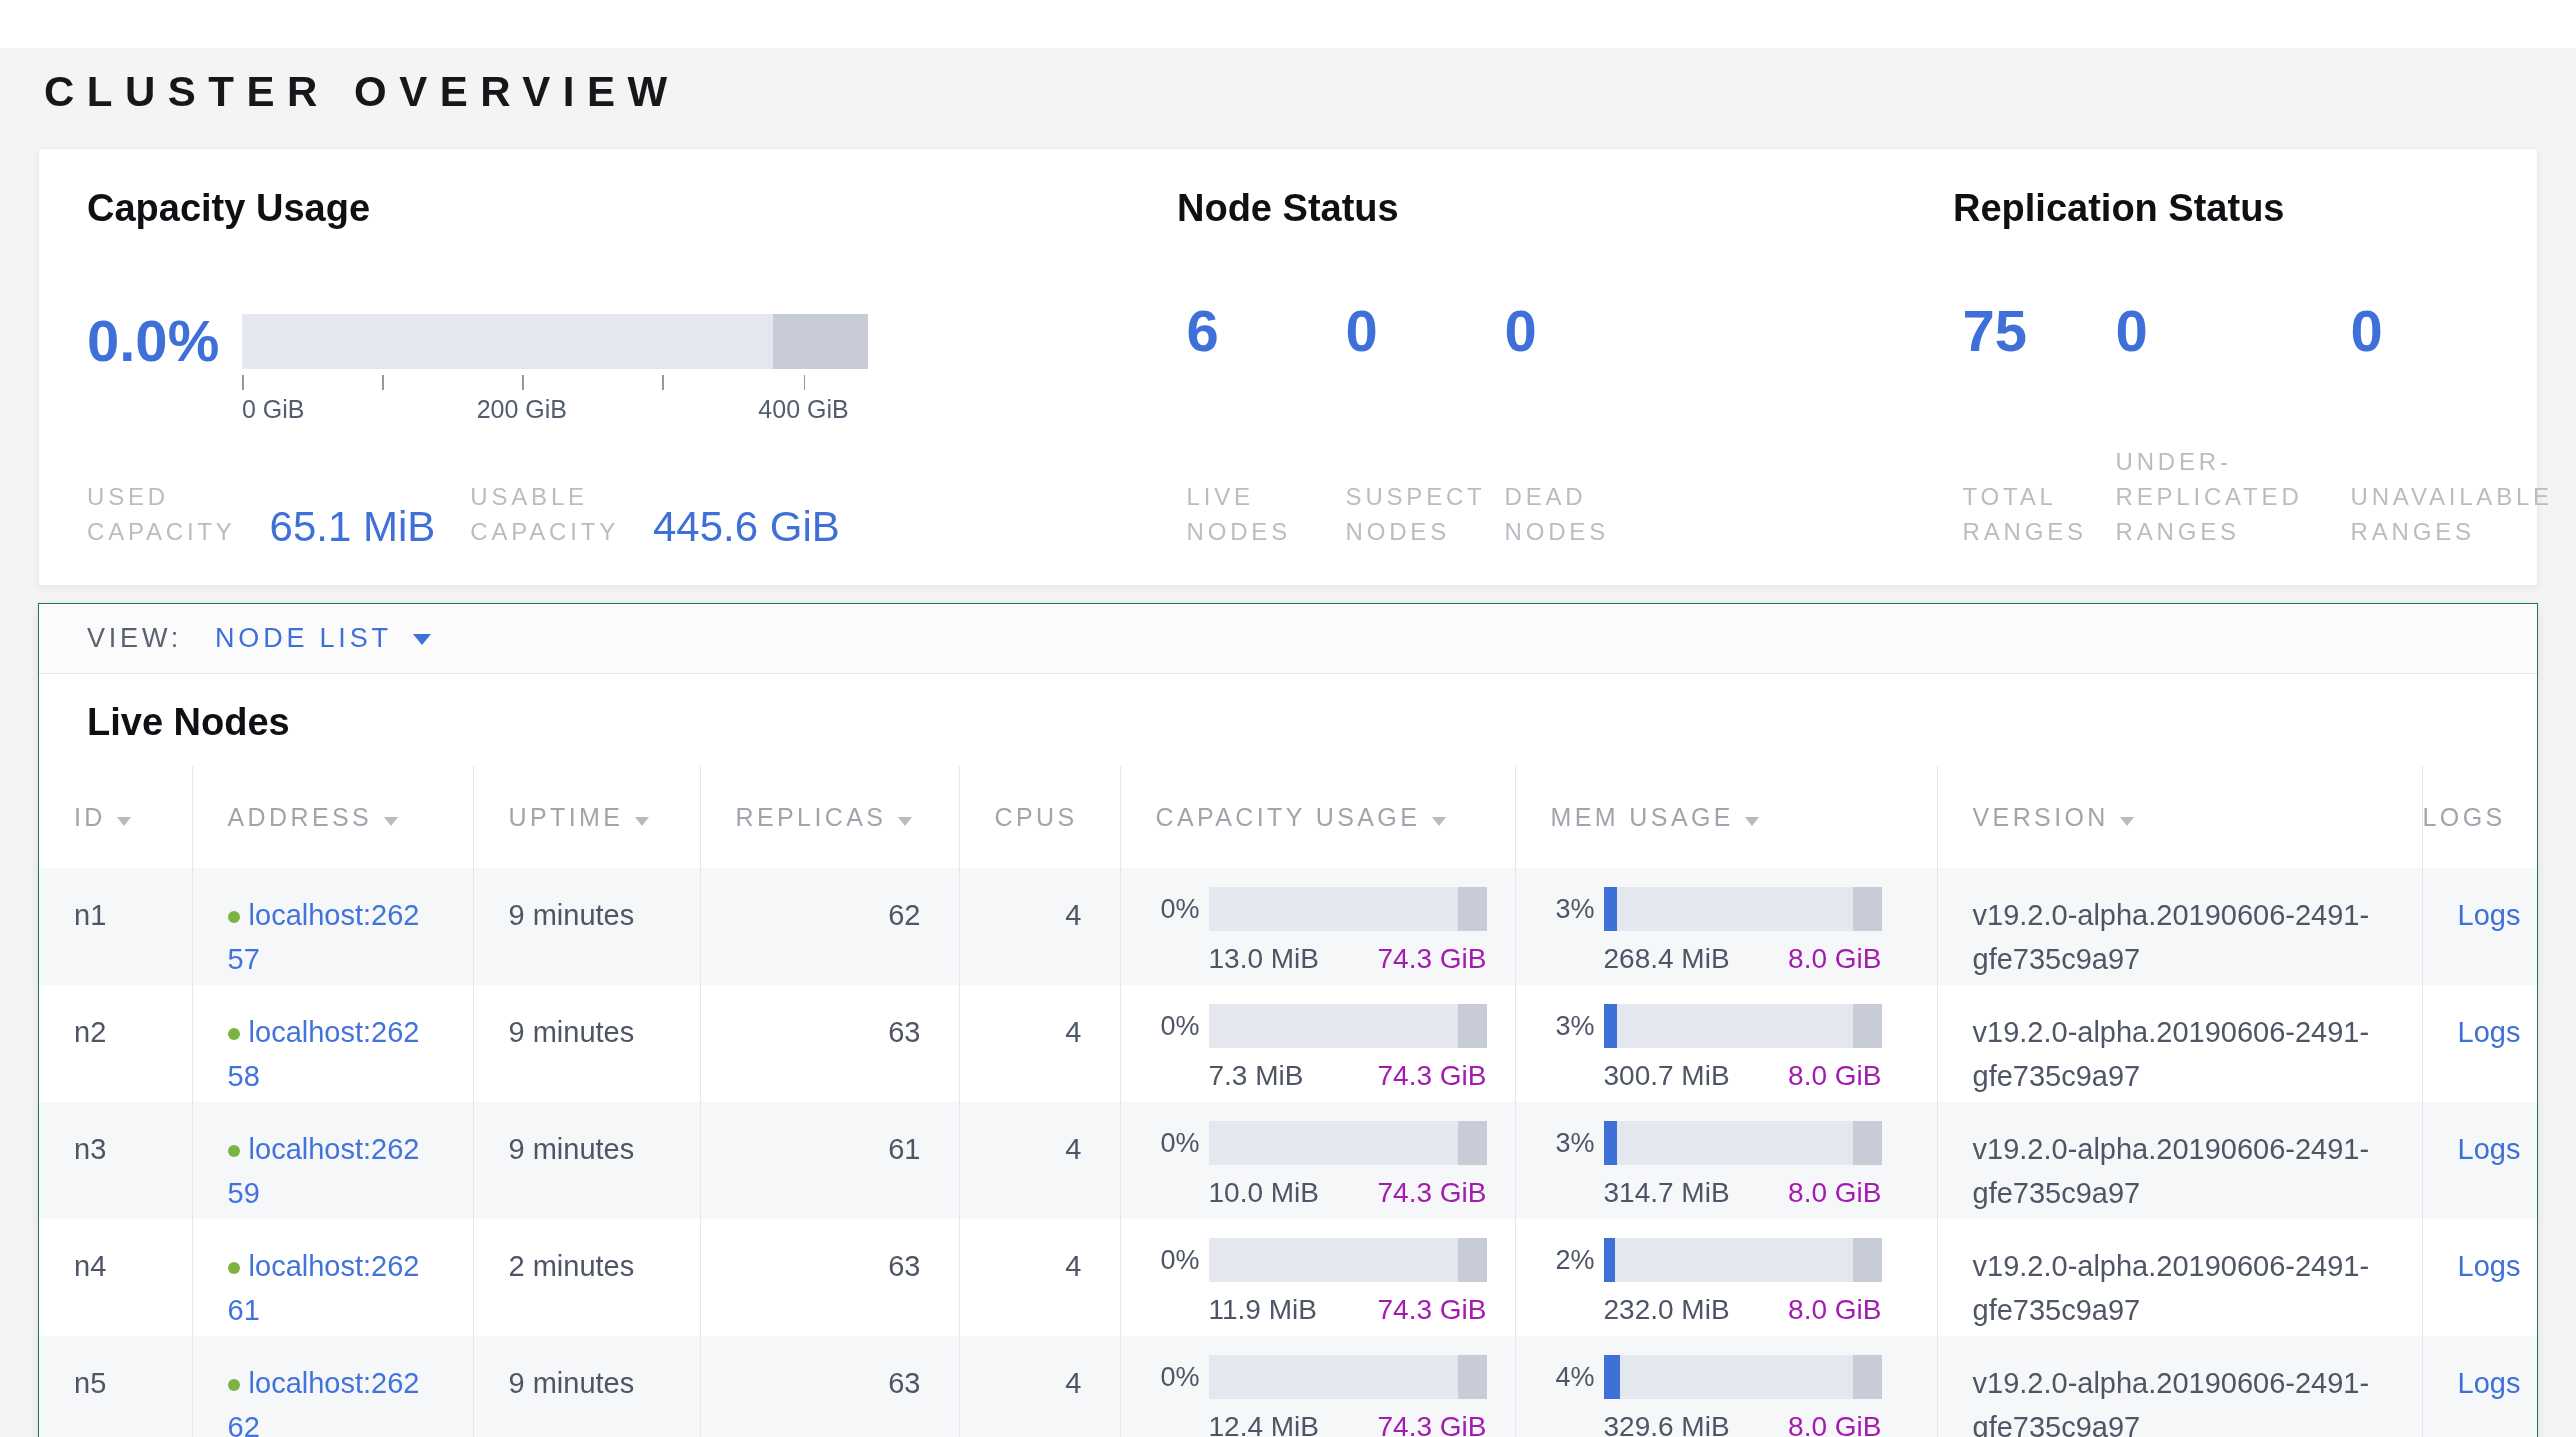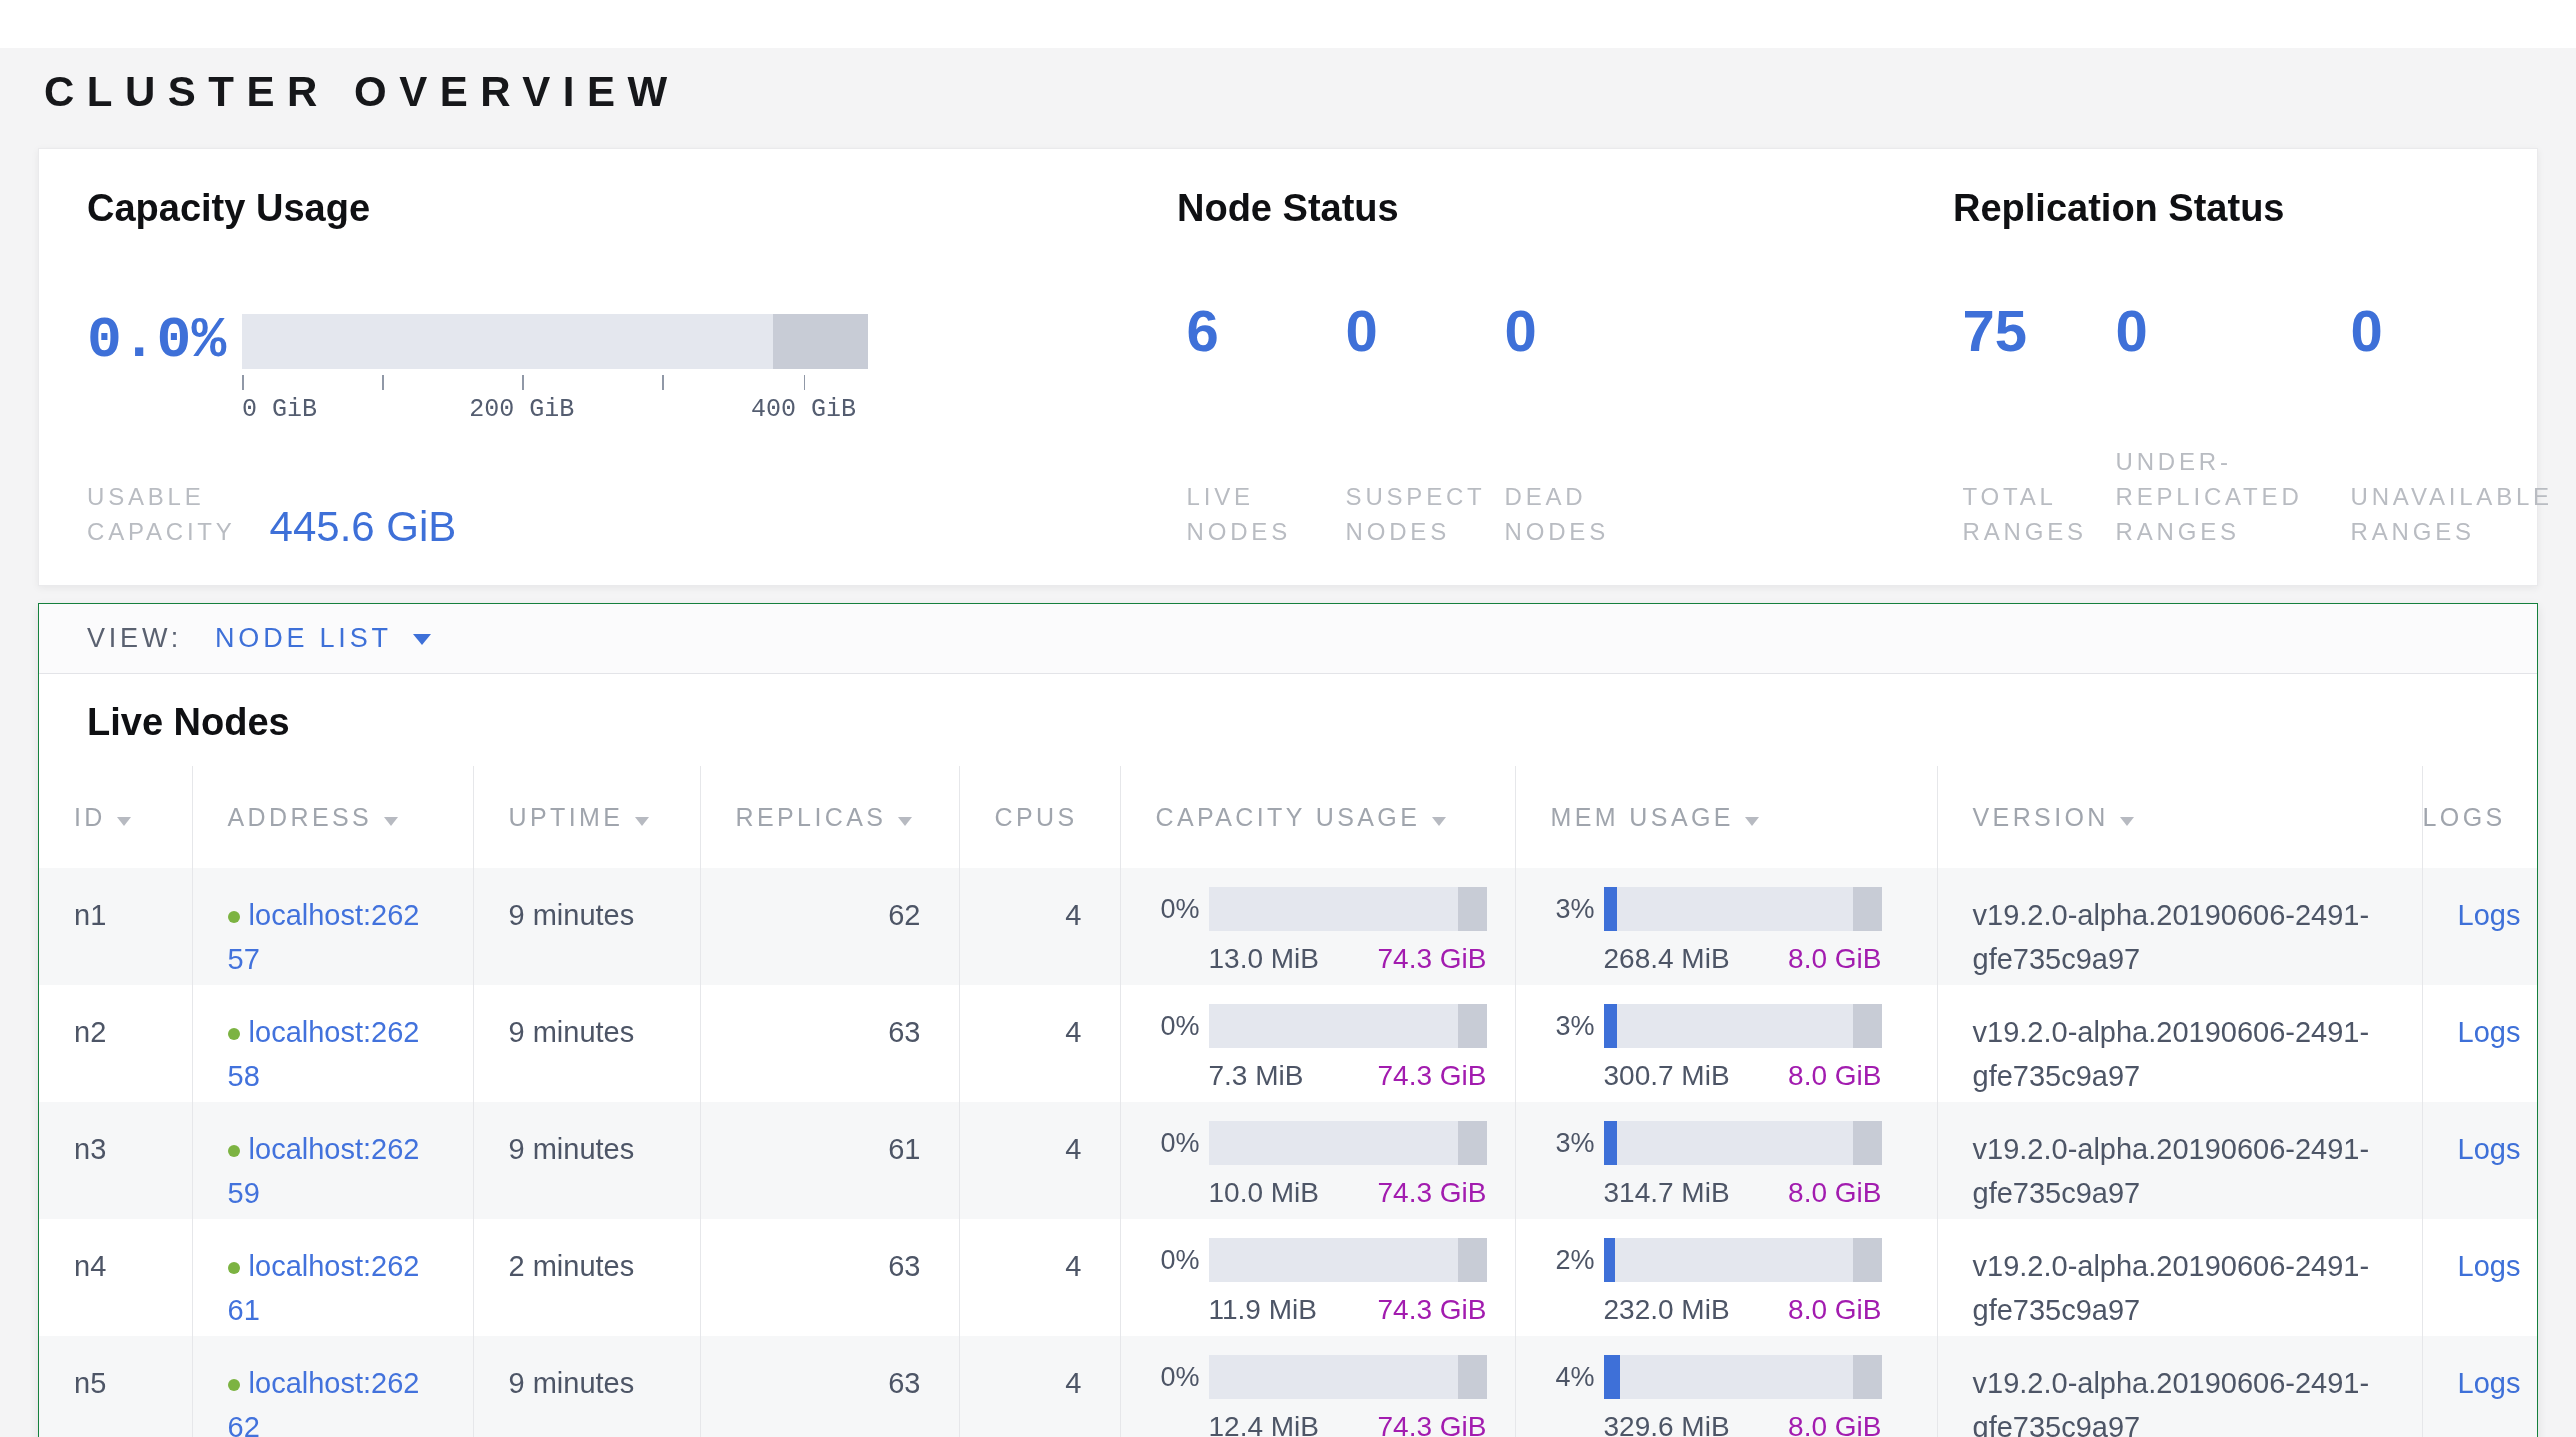--- a/index.html
+++ b/index.html
@@ -13,21 +13,21 @@
   
   .summary-card{margin:31px 38px 0;height:438px;background:#fff;border:1px solid #eaeaec;
                 box-shadow:0 1.9px 7.7px rgba(0,0,0,.06);display:flex;
                 padding:38px 48px 36px;box-sizing:border-box;}
   .sec{display:flex;flex-direction:column;}
   .sec-capacity{width:1090px;flex:none;}
   .sec-nodes{width:776px;flex:none;}
   .sec-replication{flex:1;}
   .sec-title{margin:0;font-size:38px;font-weight:700;color:#0f1013;line-height:42px;}
 
-  .cap-content{display:flex;margin-top:77px;font-family:Liberation Mono, monospace;}
+  .cap-content{display:flex;margin-top:77px;}
   .big-pct{font-size:58px;font-weight:700;color:#3e70d8;line-height:69px;min-width:155px;}
   .bar-wrap{margin-top:7.7px;width:626px;}
   .cap-bar{position:relative;height:55px;background:#e4e7ee;overflow:hidden;}
   .cap-bar .reserved{position:absolute;right:0;top:0;height:100%;background:#c8ccd6;}
   .cap-bar .used{position:absolute;left:0;top:0;height:100%;background:#3e70d8;}
   .axis-ticks{position:relative;height:23px;}
   .tick{position:absolute;top:6.7px;width:1.9px;height:14.4px;background:#9098a7;}
   .t0{left:0;} .t1{left:22.4%;} .t2{left:44.7%;} .t3{left:67.1%;} .t4{left:89.7%;}
   .axis-labels{position:relative;height:33px;font-size:25px;color:#545d70;}
   .axis-labels span{position:absolute;top:3.8px;white-space:nowrap;}
@@ -122,20 +122,24 @@
           </div>
           <div class="axis-labels">
             <span class="al-0">0 GiB</span>
             <span class="al-1">200 GiB</span>
             <span class="al-2">400 GiB</span>
           </div>
         </div>
       </div>
       <div class="cap-stats">
         <div class="cap-stat">
+          <div class="stat-label">USED CAPACITY</div>
+          <div class="stat-value">65.1 MiB</div>
+        </div>
+        <div class="cap-stat">
           <div class="stat-label">USABLE CAPACITY</div>
           <div class="stat-value">445.6 GiB</div>
         </div>
       </div>
     </div>
 
     <div class="sec sec-nodes">
       <h2 class="sec-title">Node Status</h2>
       <div class="stats-row">
         <div class="stat">

